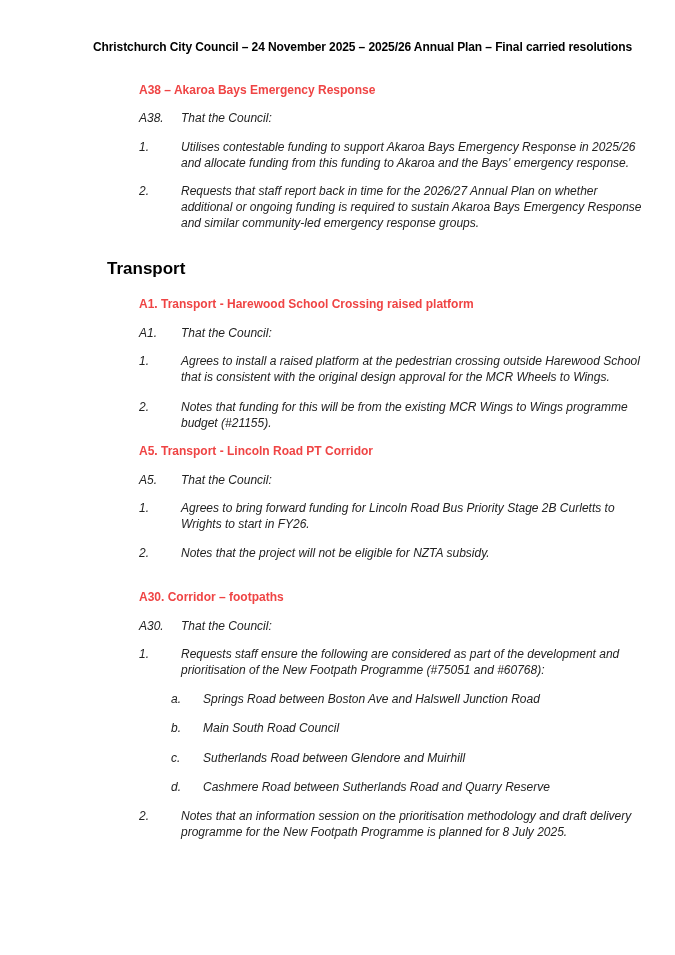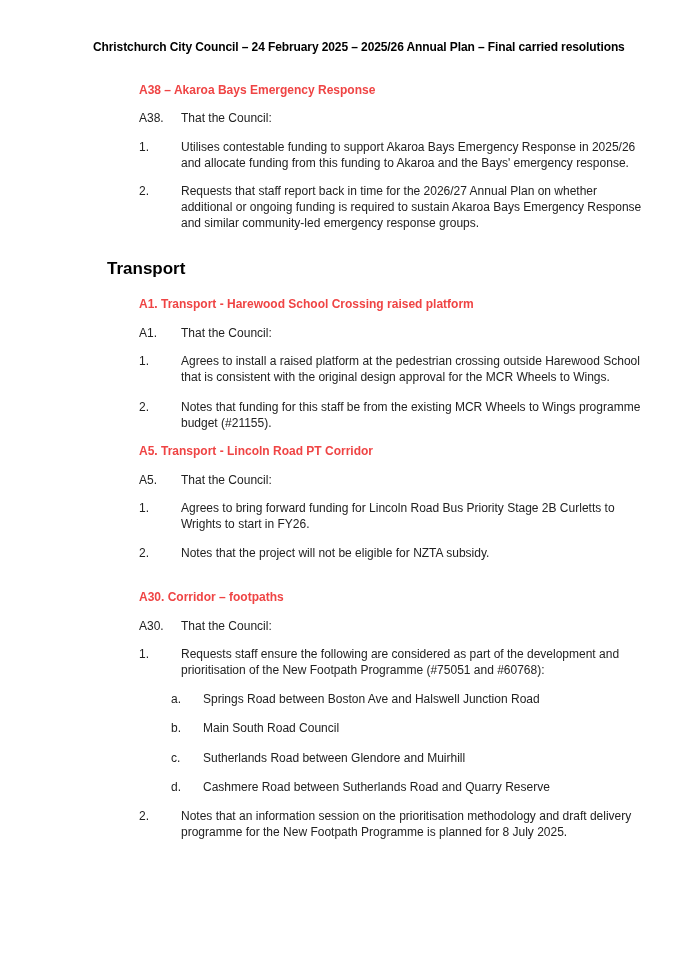--- a/index.html
+++ b/index.html
@@ -4,30 +4,30 @@
 <style>
   html, body { margin: 0; padding: 0; background: #ffffff; }
   body {
     width: 675px; height: 955px; position: relative; overflow: hidden;
     font-family: "Liberation Sans", sans-serif; color: #1a1a1a;
   }
   .abs { position: absolute; white-space: nowrap; }
   .header-title { left: 93px; top: 40px; font-size: 12px; font-weight: bold; color: #000; letter-spacing: -0.1px; }
   .sec-title { left: 107px; top: 259px; font-size: 17px; font-weight: bold; color: #000; }
   .item-title { font-size: 12px; font-weight: bold; color: #ef4444; left: 139px; }
-  .body { font-size: 12px; line-height: 16px; color: #222; }
+  .body { font-size: 12px; line-height: 16px; color: #222; font-style: italic; }
   .num { left: 139px; }
   .txt { left: 171px; margin-left: 10px; }
   .subnum { left: 171px; }
   .subtxt { left: 203px; }
 </style>
 </head>
 <body>
 
-<div class="abs header-title">Christchurch City Council – 24 February 2025 – 2025/26 Annual Plan – Final carried resolutions</div>
+<div class="abs header-title">Christchurch City Council – 24 November 2025 – 2025/26 Annual Plan – Final carried resolutions</div>
 
 <div>
   <div class="abs item-title" style="top:83px">A38 – Akaroa Bays Emergency Response</div>
   <div class="abs body num" style="top:110px">A38.</div>
   <div class="abs body txt" style="top:110px">That the Council:</div>
 
   <div class="abs body num" style="top:139px">1.</div>
   <div class="abs body txt" style="top:139px">Utilises contestable funding to support Akaroa Bays Emergency Response in 2025/26</div>
   <div class="abs body txt" style="top:155px">and allocate funding from this funding to Akaroa and the Bays' emergency response.</div>
 
@@ -42,21 +42,21 @@
 <div>
   <div class="abs item-title" style="top:297px">A1. Transport - Harewood School Crossing raised platform</div>
   <div class="abs body num" style="top:325px">A1.</div>
   <div class="abs body txt" style="top:325px">That the Council:</div>
 
   <div class="abs body num" style="top:353px">1.</div>
   <div class="abs body txt" style="top:353px">Agrees to install a raised platform at the pedestrian crossing outside Harewood School</div>
   <div class="abs body txt" style="top:369px">that is consistent with the original design approval for the MCR Wheels to Wings.</div>
 
   <div class="abs body num" style="top:399px">2.</div>
-  <div class="abs body txt" style="top:399px">Notes that funding for this staff be from the existing MCR Wheels to Wings programme</div>
+  <div class="abs body txt" style="top:399px">Notes that funding for this will be from the existing MCR Wings to Wings programme</div>
   <div class="abs body txt" style="top:415px">budget (#21155).</div>
 </div>
 
 <div>
   <div class="abs item-title" style="top:444px">A5. Transport - Lincoln Road PT Corridor</div>
   <div class="abs body num" style="top:472px">A5.</div>
   <div class="abs body txt" style="top:472px">That the Council:</div>
 
   <div class="abs body num" style="top:500px">1.</div>
   <div class="abs body txt" style="top:500px">Agrees to bring forward funding for Lincoln Road Bus Priority Stage 2B Curletts to</div>

